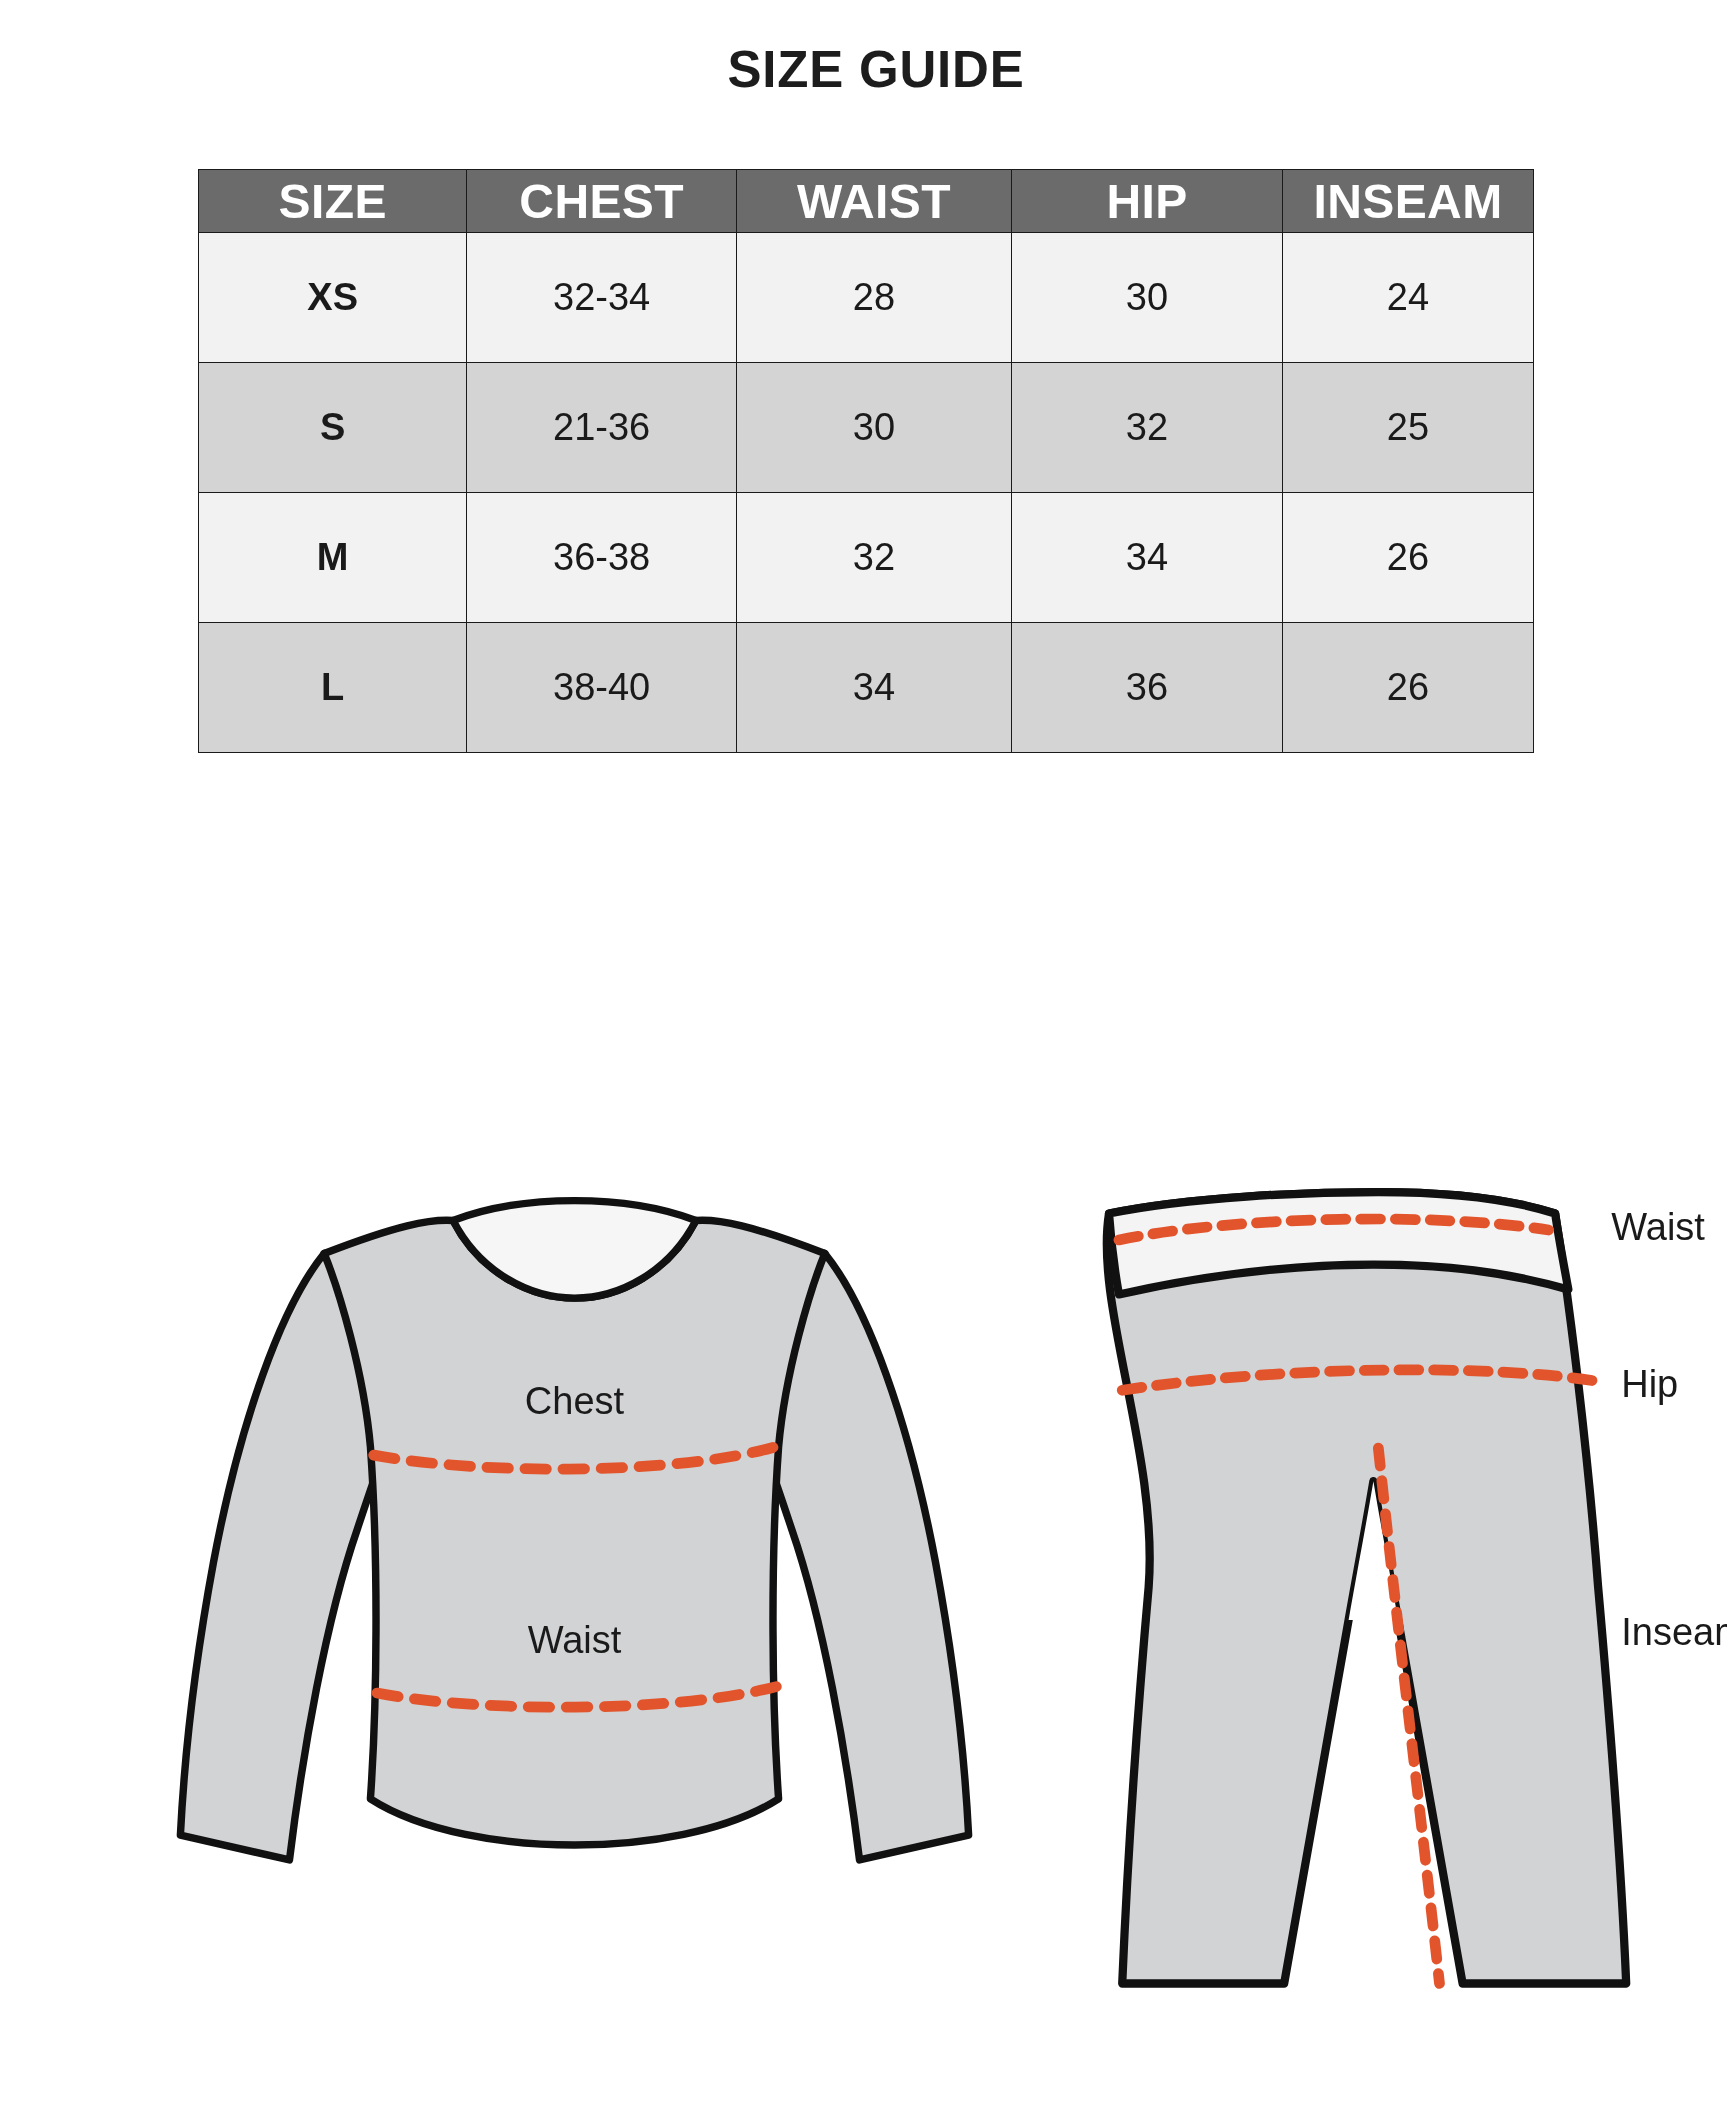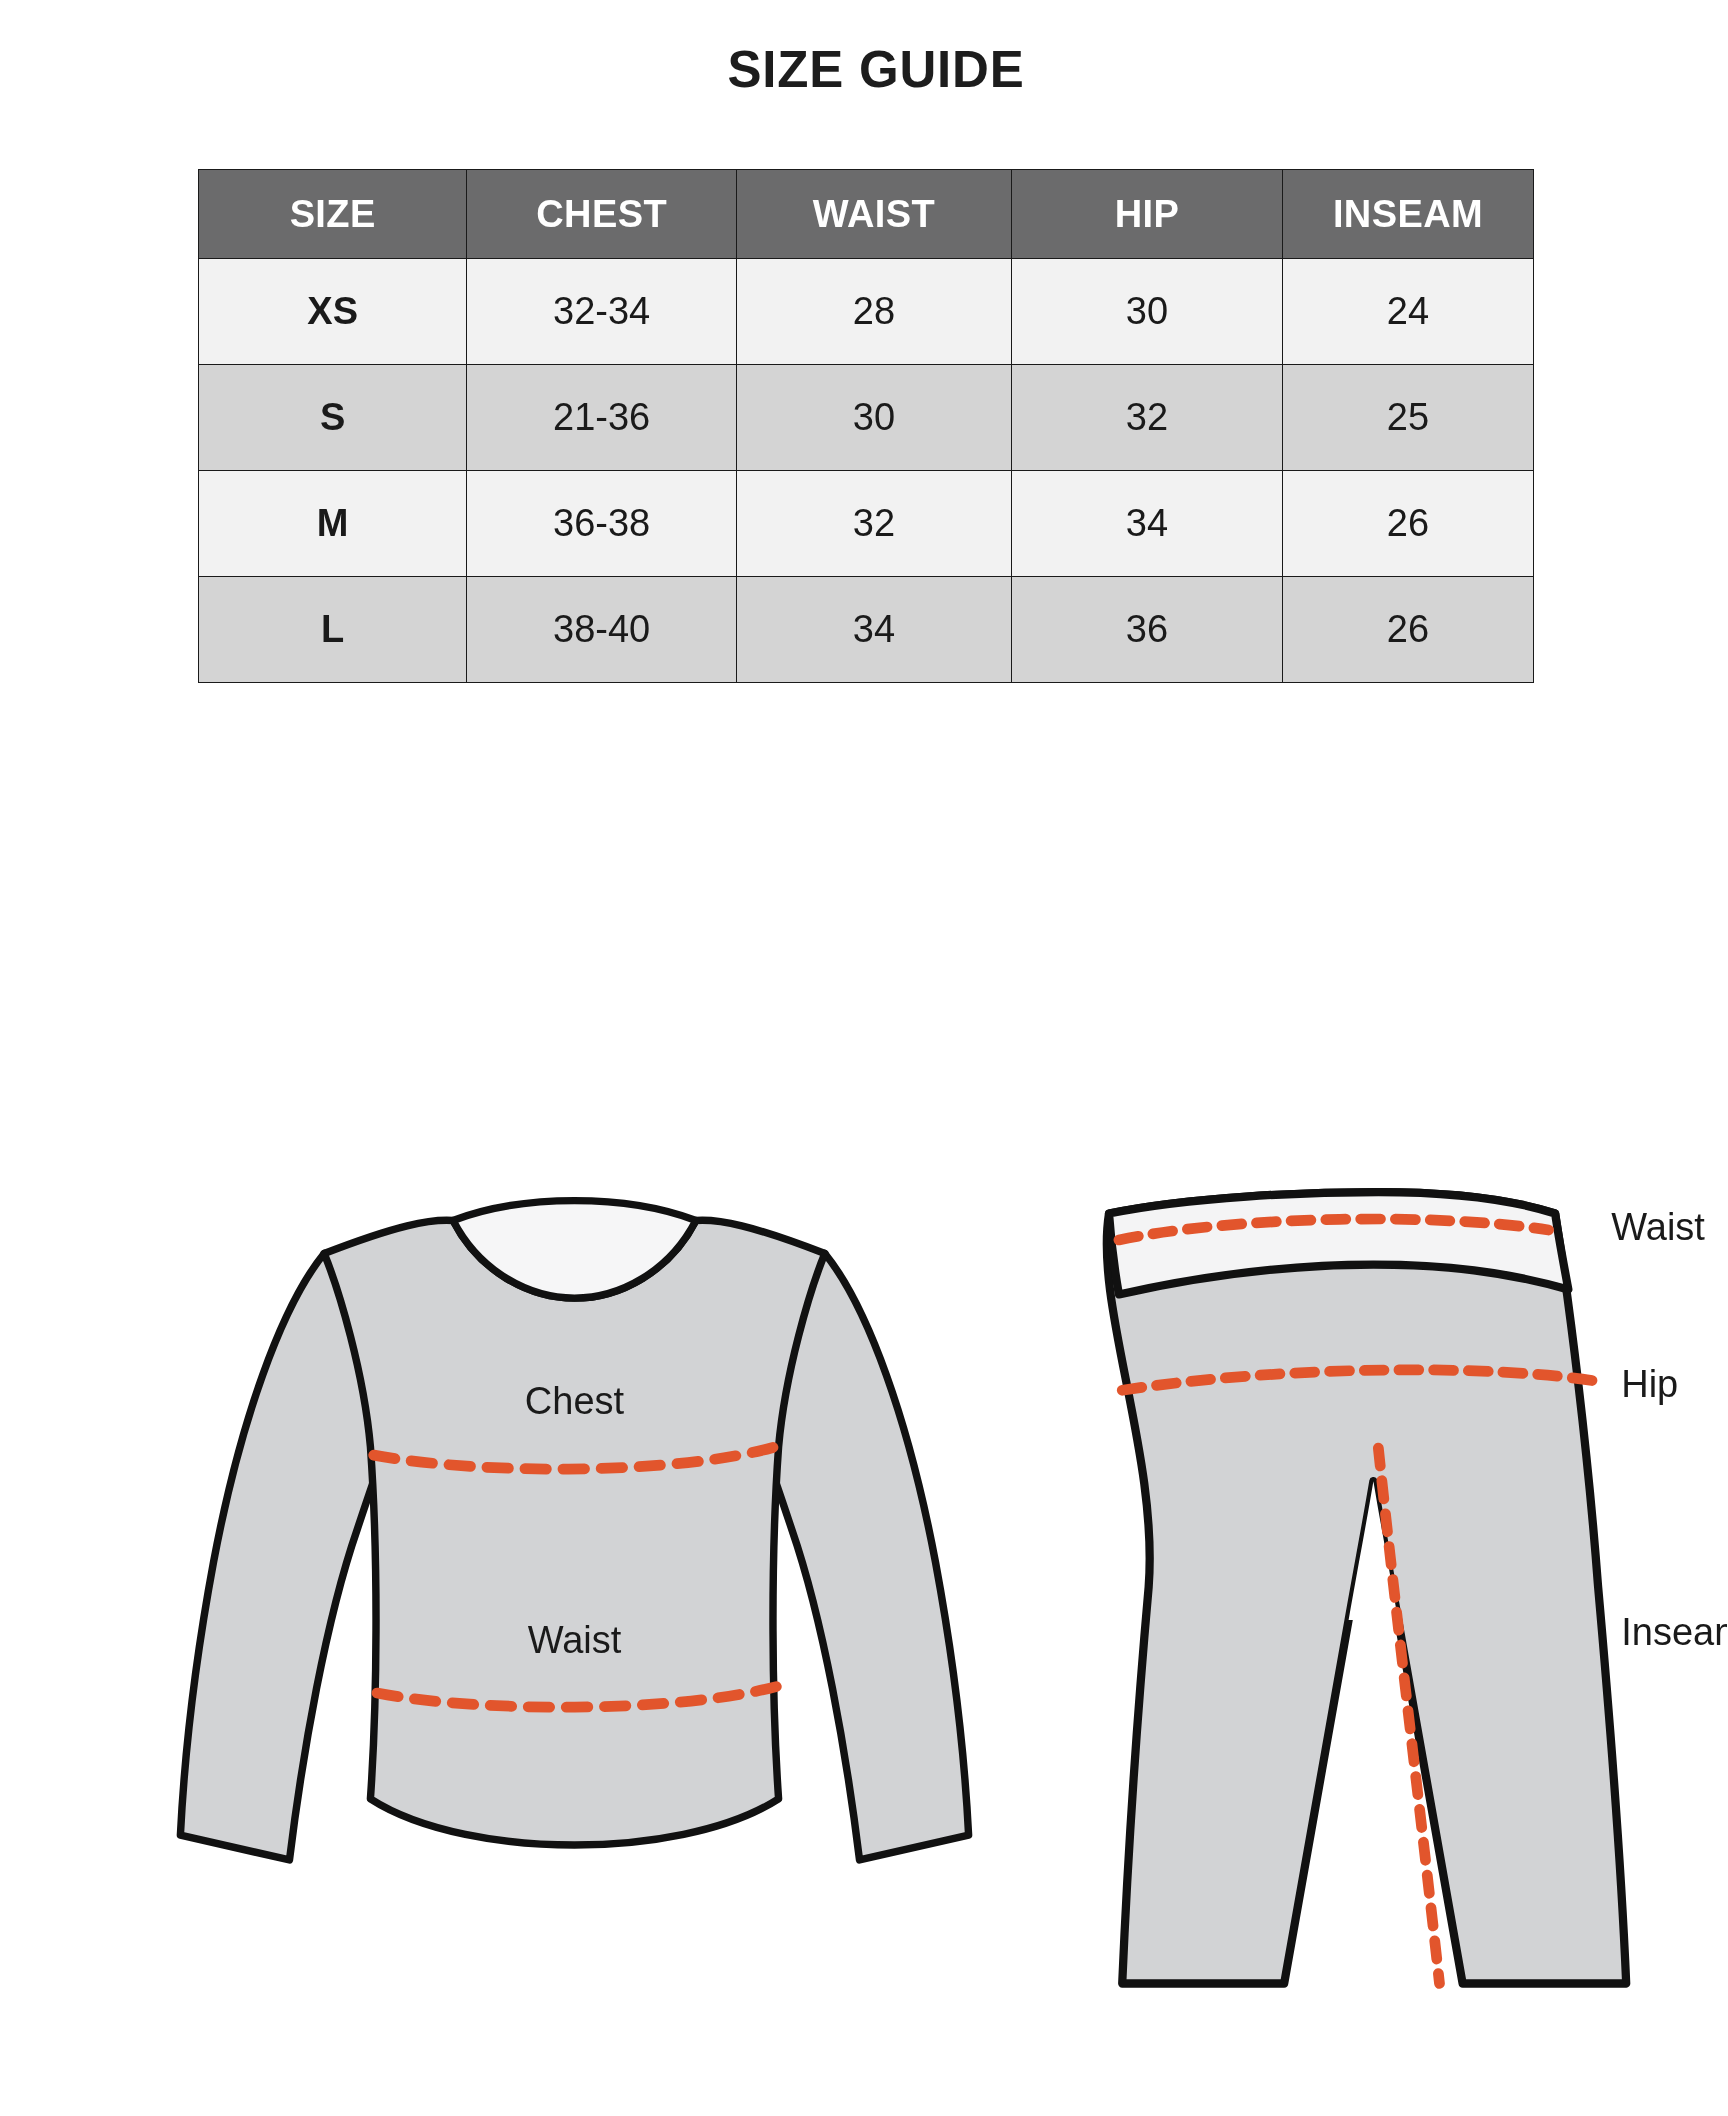--- a/index.html
+++ b/index.html
@@ -45,27 +45,27 @@
   }
   table.size-table th,
   table.size-table td {
     border: 1.7px solid #1a1a1a;
     text-align: center;
     vertical-align: middle;
   }
   table.size-table thead th {
     background: #6b6b6c;
     color: #ffffff;
-    font-size: 38px;
+    font-size: 48px;
     font-weight: bold;
-    height: 89px;
+    height: 63px;
     letter-spacing: 0.4px;
   }
   table.size-table tbody td {
-    height: 106px;
+    height: 130px;
     font-size: 38px;
     color: #1a1a1a;
   }
   table.size-table tbody td.size-cell {
     font-weight: bold;
   }
   table.size-table tbody tr.row-odd td { background: #f2f2f2; }
   table.size-table tbody tr.row-even td { background: #d4d4d4; }
 
   

